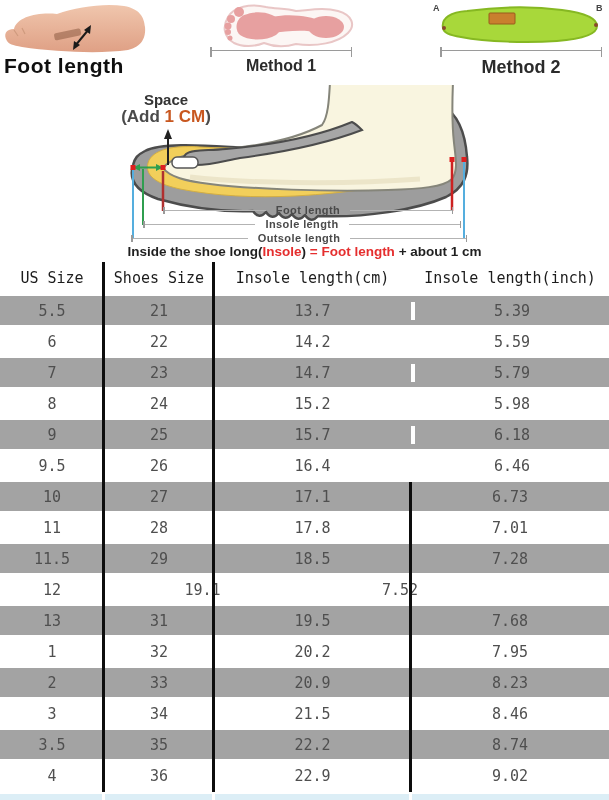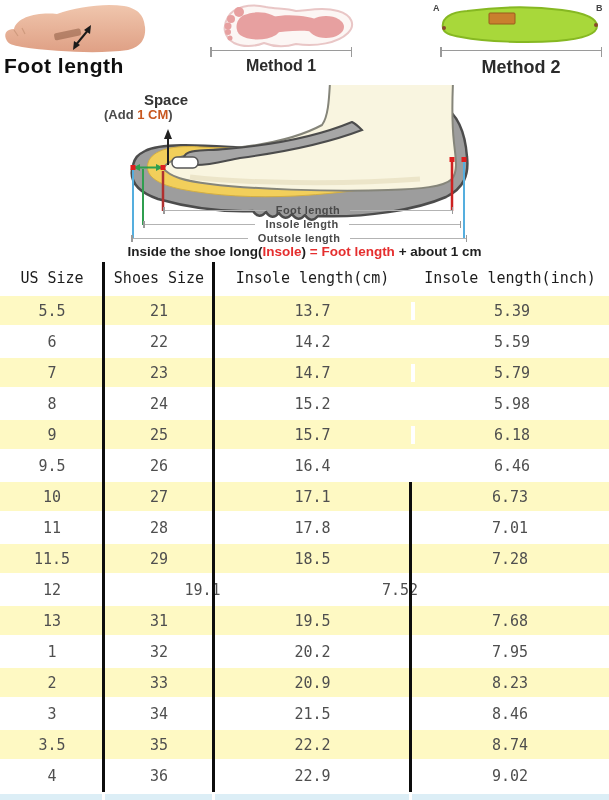--- a/index.html
+++ b/index.html
@@ -12,40 +12,40 @@
   .m1-box{left:210px;top:57px;width:142px;text-align:center;font-size:16px;font-weight:800;color:#2b2b2b;}
   .m2-box{left:440px;top:57px;width:162px;text-align:center;font-size:18px;font-weight:800;color:#2b2b2b;}
   .pt-label{font-size:9px;font-weight:700;color:#444;}
   .meas-underline{border-top:1.5px solid #9a9a9a;height:9px;}
   .meas-underline:before,.meas-underline:after{content:"";position:absolute;top:-4px;width:1.5px;height:10px;background:#9a9a9a;}
   .meas-underline:before{left:0;}
   .meas-underline:after{right:0;}
 
   
   .space-title{left:118px;top:91px;width:96px;text-align:center;font-size:15px;font-weight:800;color:#333;}
-  .space-sub{left:104px;top:107px;width:124px;font-size:13px;font-weight:800;color:#4a4a4a;}
+  .space-sub{left:104px;top:107px;width:124px;text-align:center;font-size:17px;font-weight:800;color:#4a4a4a;}
   .space-sub .orange{color:#c8571f;}
 
   .mline{display:flex;align-items:center;height:10px;}
   .mline .seg{flex:1;border-top:1.5px solid #b3b3b3;}
   .mline .tick{width:1.5px;height:7px;background:#9a9a9a;}
   .mline .mlabel{font-size:11px;font-weight:700;color:#4a4a4a;padding:0 10px;letter-spacing:.4px;white-space:nowrap;}
 
   .formula{left:0;top:244px;width:609px;text-align:center;font-size:13.5px;font-weight:800;color:#1f1f1f;}
   .formula .red{color:#e52e2e;}
 
   
   .size-table{left:0;top:262px;width:609px;height:538px;
       font-family:"DejaVu Sans Mono","Liberation Mono",monospace;}
   .t-row{display:flex;height:29px;margin-bottom:2px;align-items:center;}
   .t-head{height:32px;color:#1c1c1c;font-size:15.5px;}
   .t-row .c{text-align:center;font-size:15px;color:#4f4f4f;box-sizing:border-box;}
   .t-head .c{color:#1c1c1c;}
   .c0{width:104px;}.c1{width:110px;}.c2{width:197px;}.c3{width:198px;}
-  .t-row.alt{background:#fef9c3;}
+  .t-row.alt{background:#a3a3a3;}
   .t-row.gap4 .c3{border-left:4px solid #fff;}
   .vdiv{position:absolute;width:3px;background:#0d0d0d;}
   .vd1{left:102px;top:0;height:530px;}
   .vd2{left:212px;top:0;height:530px;}
   .vd3{left:409px;top:220px;height:310px;}
   .sliver{position:absolute;left:0;top:532px;height:6px;width:609px;display:flex;}
   .sliver div{background:#dceef6;height:6px;}
   .sliver .g{background:#fff;width:3px;}
 </style>
 </head>

